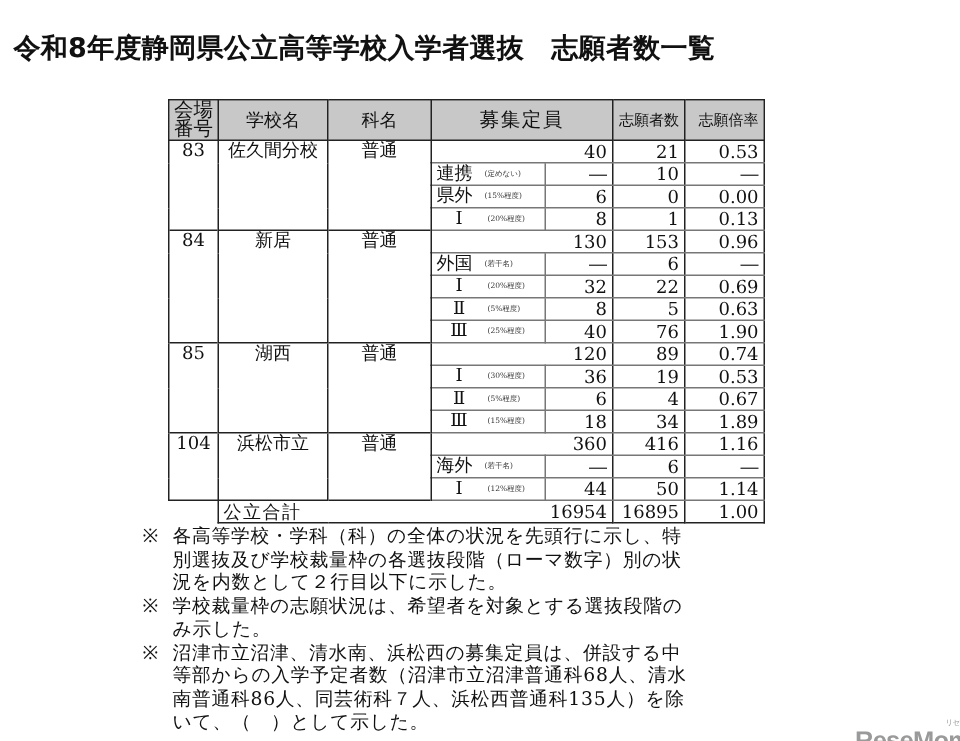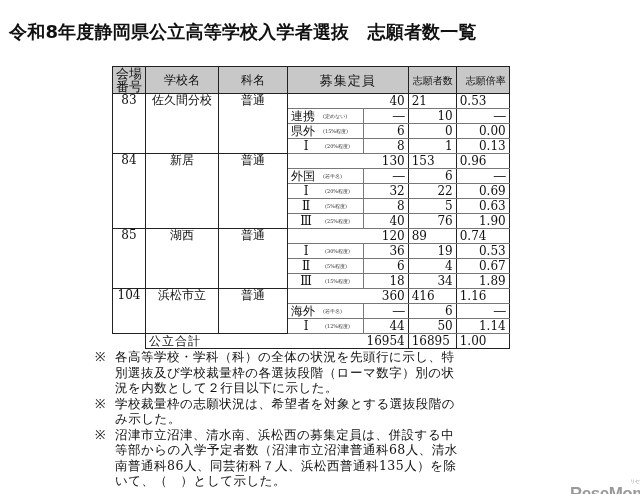--- a/index.html
+++ b/index.html
@@ -17,21 +17,21 @@
   th.big { font-size:13px; letter-spacing:1px; }
   .c-no { width:24px; }
   .c-school { width:73px; }
   .c-course { width:69px; }
   .c-sub { width:76px; }
   .c-cap { width:34px; }
   .c-app { width:48px; }
   .c-ratio { width:53px; }
   td.no { text-align:center; vertical-align:top; border-left:1.5px solid #222; border-right:1.5px solid #222; }
   td.school, td.course { text-align:center; vertical-align:top; border-right:1.5px solid #222; }
-  td.r { text-align:left; border-right:1.5px solid #222; }
+  td.r { text-align:right; border-right:1.5px solid #222; }
   td.cap-full { text-align:right; border-right:1.5px solid #222; }
   td.sub { border-left:1.5px solid #222; border-right:1px solid #777; border-bottom:1px solid #777; }
   td.subcap { text-align:right; border-right:1.5px solid #222; border-bottom:1px solid #777; }
   td.subr { text-align:right; border-right:1.5px solid #222; border-bottom:1px solid #777; }
   tr.grp-top td { border-top:1.5px solid #222; }
   tr.grp-top td.capcell { border-bottom:1px solid #777; }
   tr.grp-top td.appcell, tr.grp-top td.ratcell { border-bottom:1px solid #777; }
   .sublab { display:inline-block; min-width:28px; font-size:12px; }
   .sublab.center { text-align:center; min-width:30px; }
   .subnote { font-size:5px; color:#333; margin-left:4px; vertical-align:middle; }

